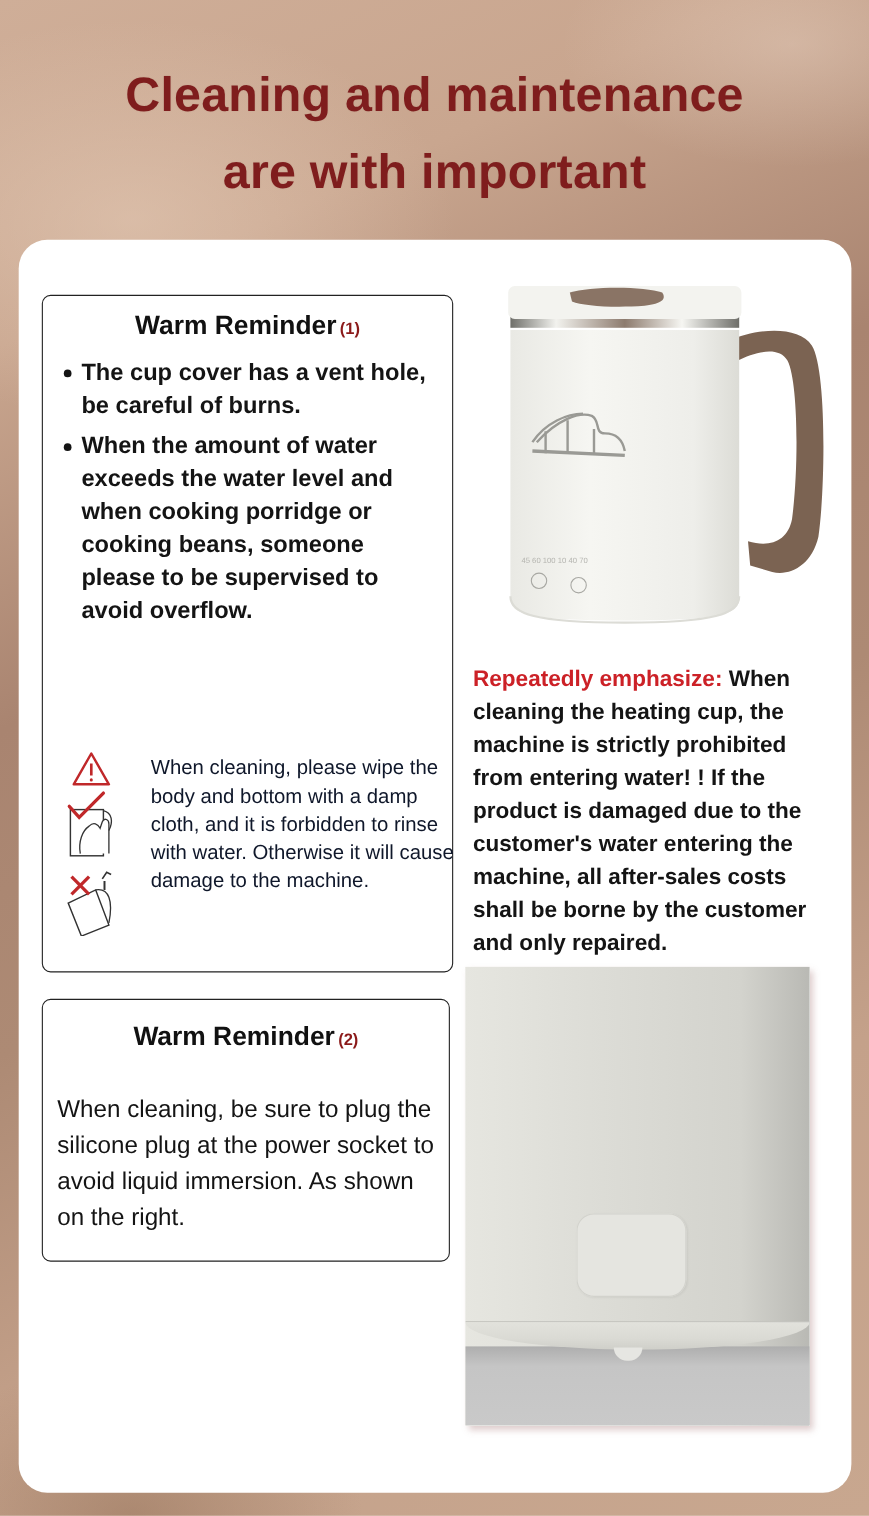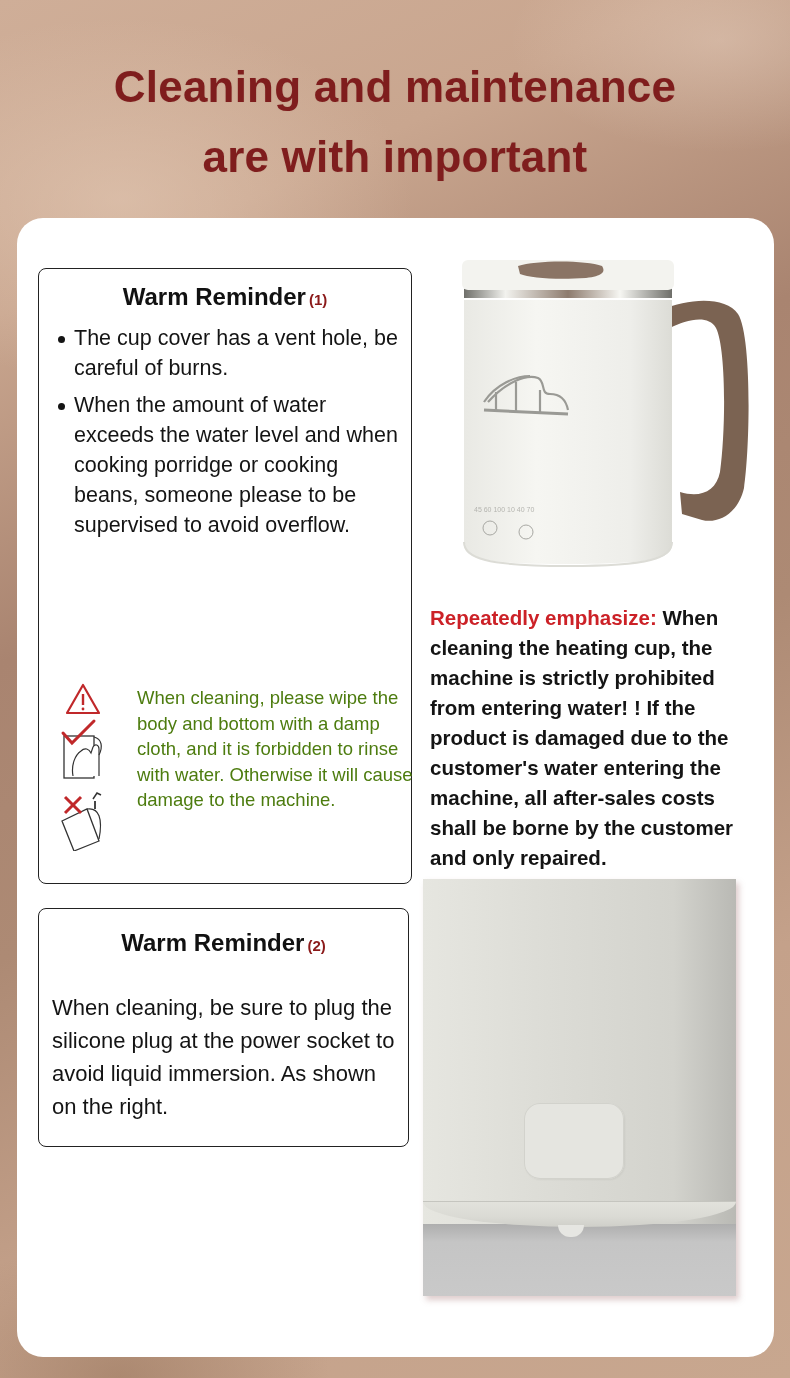--- a/index.html
+++ b/index.html
@@ -33,34 +33,34 @@
     border: 1.5px solid #222; border-radius: 8px;
   }
   .box1 { left: 38px; top: 268px; width: 374px; height: 616px; }
   .box2 { left: 38px; top: 908px; width: 371px; height: 239px; }
   .box-title {
     text-align: center; font-weight: bold; font-size: 24px; color: #111;
   }
   .box-title .num { color: #8b1a1a; font-size: 15px; font-weight: bold; margin-left: 3px; }
   .box1 .box-title { margin-top: 14px; }
   .box2 .box-title { margin-top: 20px; }
-  .bullets { list-style: none; margin: 12px 0 0 16px; }
+  .bullets { list-style: none; margin: 12px 0 0 16px; font-weight: bold; }
   .bullets li {
     position: relative; padding-left: 19px; font-size: 21.5px; line-height: 30px;
     color: #141414; margin-bottom: 7px; width: 345px;
   }
   .bullets li::before {
     content: ""; position: absolute; left: 3px; top: 13px;
     width: 7px; height: 7px; border-radius: 50%; background: #141414;
   }
   .warn-row { position: absolute; left: 20px; top: 412px; width: 350px; height: 170px; }
   .warn-icons { position: absolute; left: 0; top: 0; width: 56px; }
   .warn-text {
     position: absolute; left: 78px; top: 4px; width: 280px;
-    color: #4d7c0f; font-size: 18.5px; line-height: 25.5px;
+    color: #0f172a; font-size: 18.5px; line-height: 25.5px;
   }
   .box2 .para {
     margin: 34px 0 0 13px; font-size: 22px; line-height: 33px; color: #141414; width: 352px;
   }
   .product-top {
     position: absolute; left: 426px; top: 252px; width: 330px; height: 340px;
   }
   .emphasis {
     position: absolute; left: 430px; top: 603px; width: 335px;
     font-weight: bold; font-size: 20.5px; line-height: 30px; color: #141414;

